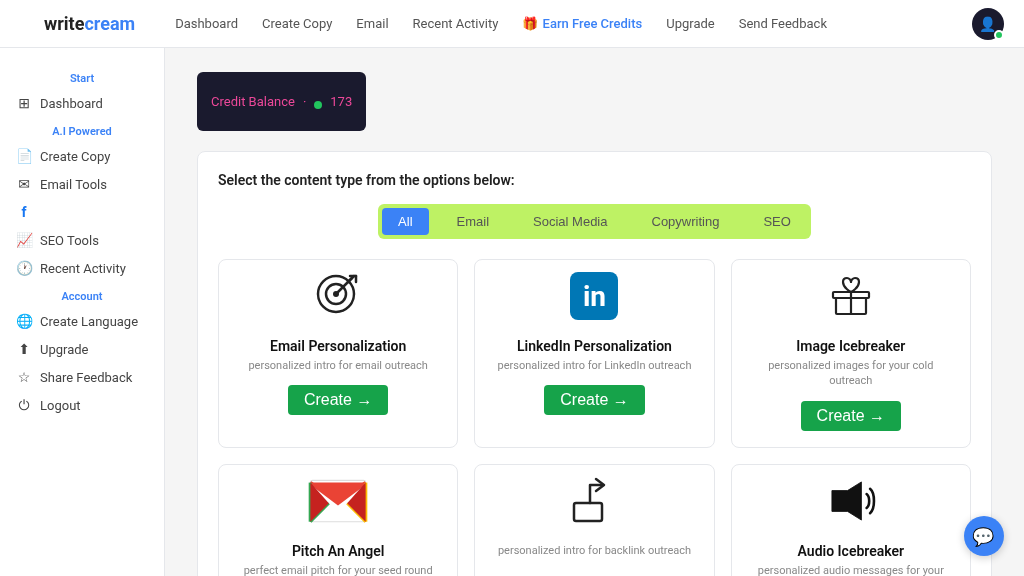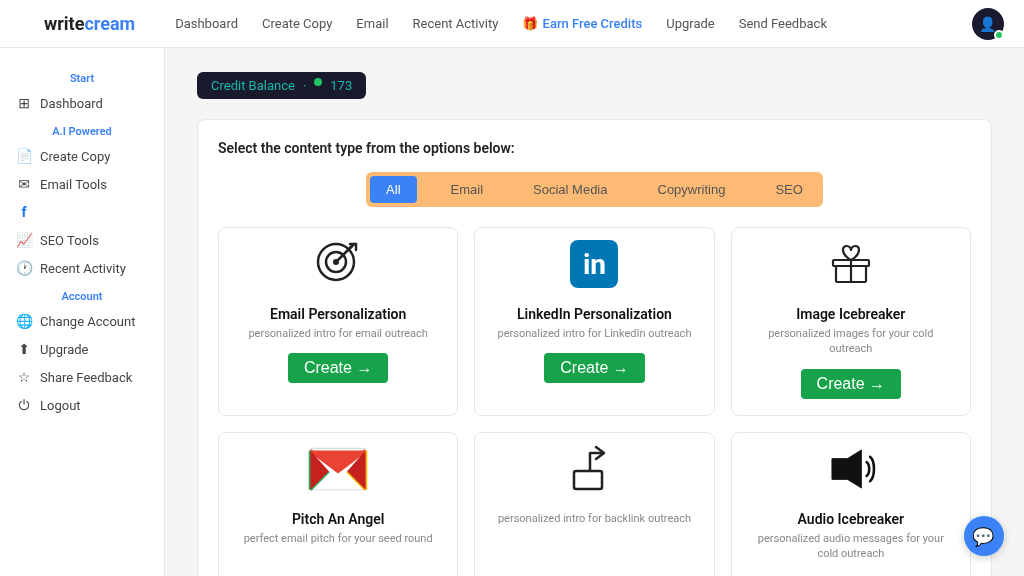--- a/index.html
+++ b/index.html
@@ -119,26 +119,26 @@
       font-weight: 700;
       color: #111;
     }
     .greeting p {
       font-size: 13px;
       color: #777;
       margin-top: 2px;
     }
     .credit-badge {
       background: #1a1a2e;
-      color: #14b8a6;
-      padding: 6px 14px;
+      color: #ec4899;
+      padding: 22px 14px;
       border-radius: 6px;
       font-size: 13px;
       display: flex;
-      align-items: flex-start;
+      align-items: flex-end;
       gap: 8px;
     }
     .credit-badge .dot {
       width: 8px;
       height: 8px;
       background: #22c55e;
       border-radius: 50%;
     }
 
     .content-panel {
@@ -149,25 +149,25 @@
     }
     .panel-title {
       font-size: 14px;
       font-weight: 600;
       color: #222;
       margin-bottom: 16px;
     }
 
     
     .filter-tabs {
-      background: #fdba74;
+      background: #bef264;
       border-radius: 6px;
       padding: 4px;
       display: flex;
-      gap: 18px;
+      gap: 12px;
       margin-bottom: 20px;
       width: fit-content;
       margin-left: auto;
       margin-right: auto;
     }
     .filter-tab {
       padding: 6px 16px;
       border-radius: 4px;
       font-size: 13px;
       cursor: pointer;
@@ -318,21 +318,21 @@
       <span>SEO Tools</span>
     </div>
     <div class="sidebar-item">
       <span class="icon">🕐</span>
       <span>Recent Activity</span>
     </div>
 
     <div class="sidebar-section-label">Account</div>
     <div class="sidebar-item">
       <span class="icon">🌐</span>
-      <span>Change Account</span>
+      <span>Create Language</span>
     </div>
     <div class="sidebar-item">
       <span class="icon">⬆</span>
       <span>Upgrade</span>
     </div>
     <div class="sidebar-item">
       <span class="icon">☆</span>
       <span>Share Feedback</span>
     </div>
     <div class="sidebar-item">

